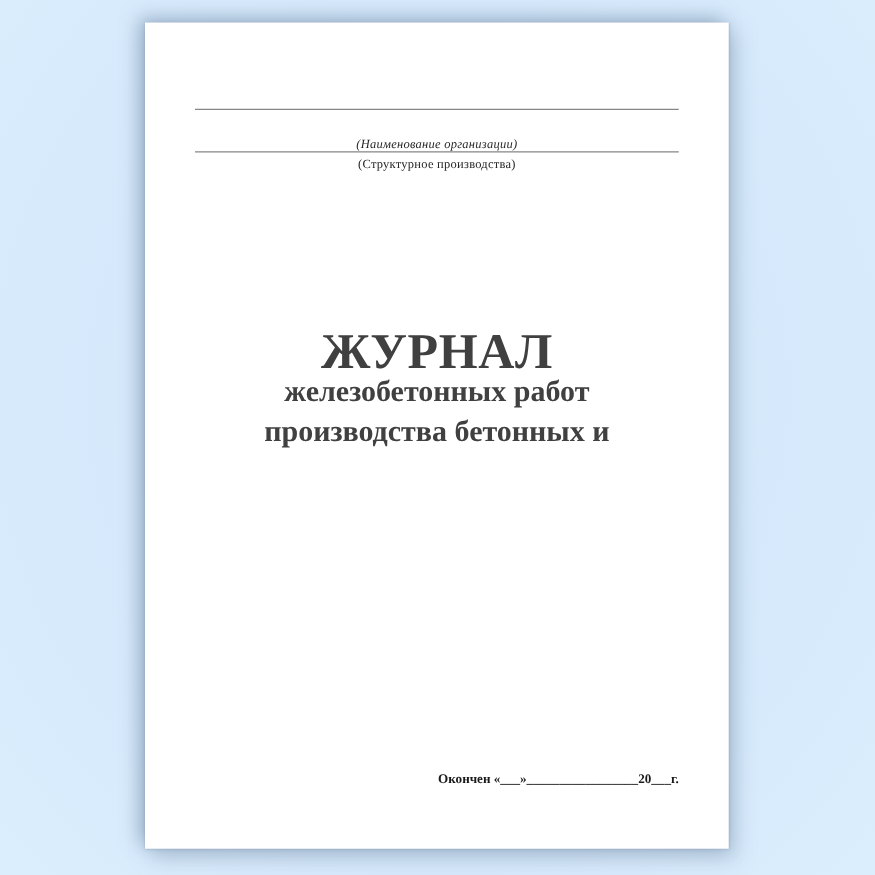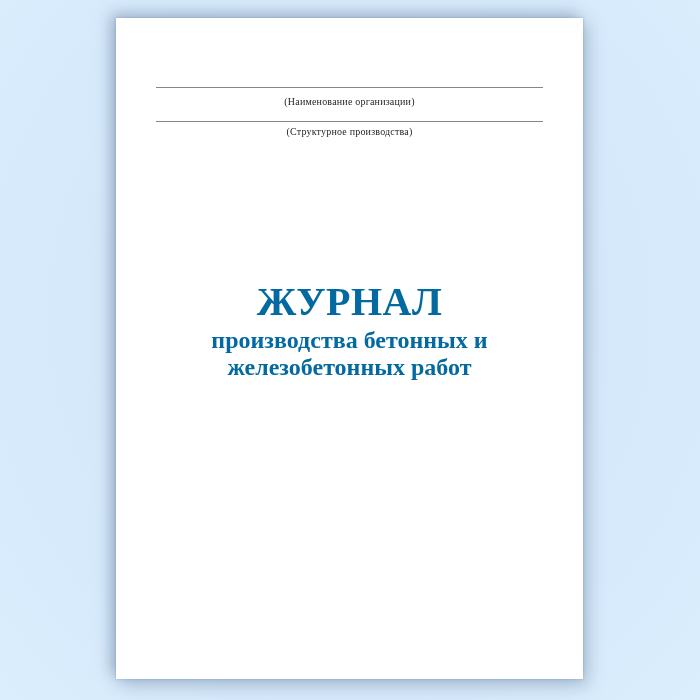--- a/index.html
+++ b/index.html
@@ -46,22 +46,21 @@
     font-size: 10px;
     color: #262626;
     letter-spacing: 0.2px;
   }
   .title-block {
     position: absolute;
     top: 243px;
     left: 0;
     width: 100%;
     text-align: center;
-    color: #0369a1;
-    margin-top: 21px;
+    color: #404040;
   }
   .title-main {
     margin: 0;
     font-size: 40px;
     font-weight: bold;
     line-height: 1.0;
     letter-spacing: 0.5px;
   }
   .title-sub {
     margin: 5px 0 0 0;
@@ -81,28 +80,29 @@
     white-space: pre;
   }
 </style>
 </head>
 <body>
 
 <div class="scene">
   <div class="sheet">
 
     <div class="blank-rule" style="top: 69px;"></div>
-    <div class="rule-caption" style="top: 78px;">(Наименование организации)</div>
+    <div class="rule-caption" style="top: 92px; font-style: italic;">(Наименование организации)</div>
 
     <div class="blank-rule" style="top: 103px;"></div>
     <div class="rule-caption" style="top: 108px;">(Структурное производства)</div>
 
     <div class="title-block">
       <h1 class="title-main">ЖУРНАЛ</h1>
+      <p class="title-sub" style="margin-top:0;">железобетонных работ</p>
       <p class="title-sub">производства бетонных и</p>
-      <p class="title-sub" style="margin-top:0;">железобетонных работ</p>
     </div>
 
     <div class="dates-block">
+      <div>Окончен «___»_________________20___г.</div>
     </div>
 
   </div>
 </div>
 
 </body></html>

